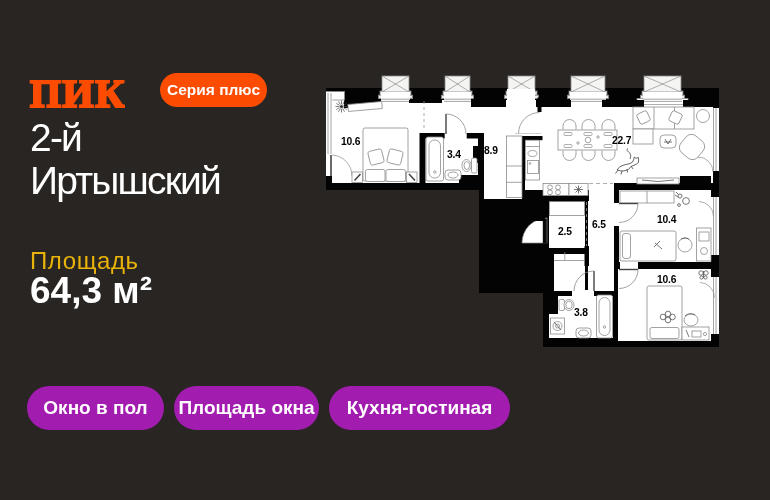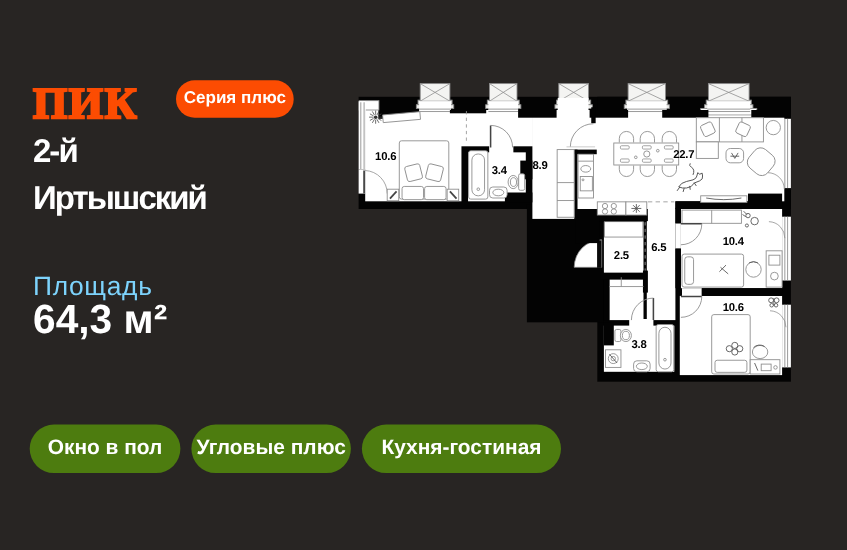--- a/index.html
+++ b/index.html
@@ -3,45 +3,45 @@
 <meta charset="utf-8">
 <style>
   html,body{margin:0;padding:0;}
   body{width:770px;height:500px;background:#282523;overflow:hidden;position:relative;
        font-family:"Liberation Sans", sans-serif;}
   .abs{position:absolute;}
   .logo{left:30px;top:70px;color:#FC4C02;font-weight:bold;font-size:40px;
         letter-spacing:1.5px;font-family:Liberation Serif, serif;-webkit-text-stroke:2.2px #FC4C02;}
   .pill{left:160px;top:73px;width:107px;height:34px;background:#FC4C02;border-radius:17px;
         color:#fff;font-weight:bold;font-size:15.5px;display:flex;align-items:center;justify-content:center;}
-  .title{left:30px;top:116px;color:#fff;font-weight:bold;font-size:30px;line-height:43px;letter-spacing:-1.8px;}
-  .arealbl{left:30px;top:247px;color:#7dd3fc;font-size:24px;letter-spacing:0.6px;}
+  .title{left:30px;top:116px;color:#fff;font-weight:normal;font-size:39px;line-height:43px;letter-spacing:-1.8px;}
+  .arealbl{left:30px;top:247px;color:#eab308;font-size:24px;letter-spacing:0.6px;}
   .areaval{left:30px;top:270px;color:#fff;font-weight:bold;font-size:37px;letter-spacing:0px;}
-  .btn{top:386px;height:44px;background:#4d7c0f;border-radius:22px;color:#fff;
+  .btn{top:386px;height:44px;background:#a21caf;border-radius:22px;color:#fff;
        font-weight:bold;font-size:19px;display:flex;align-items:center;justify-content:center;}
   .b1{left:27px;width:137px;}
   .b2{left:174px;width:145px;}
   .b3{left:329px;width:181px;}
 </style>
 </head>
 <body>
 
 <div class="abs logo">ПИК</div>
 
 <div class="abs pill">Серия плюс</div>
 
 <div class="abs title">2-й<br>Иртышский</div>
 
 <div class="abs arealbl">Площадь</div>
 
 <div class="abs areaval">64,3 м²</div>
 
 <div class="abs btn b1">Окно в пол</div>
 
-<div class="abs btn b2">Угловые плюс</div>
+<div class="abs btn b2">Площадь окна</div>
 
 <div class="abs btn b3">Кухня-гостиная</div>
 
 <svg class="abs" style="left:310px;top:55px" width="420" height="310" viewBox="310 55 420 310">
 
 <rect x="326" y="88" width="393" height="102" fill="#030303"></rect>
 
 <rect x="543" y="88" width="176" height="259" fill="#030303"></rect>
 
 <rect x="479" y="186" width="70" height="107" fill="#030303"></rect>

